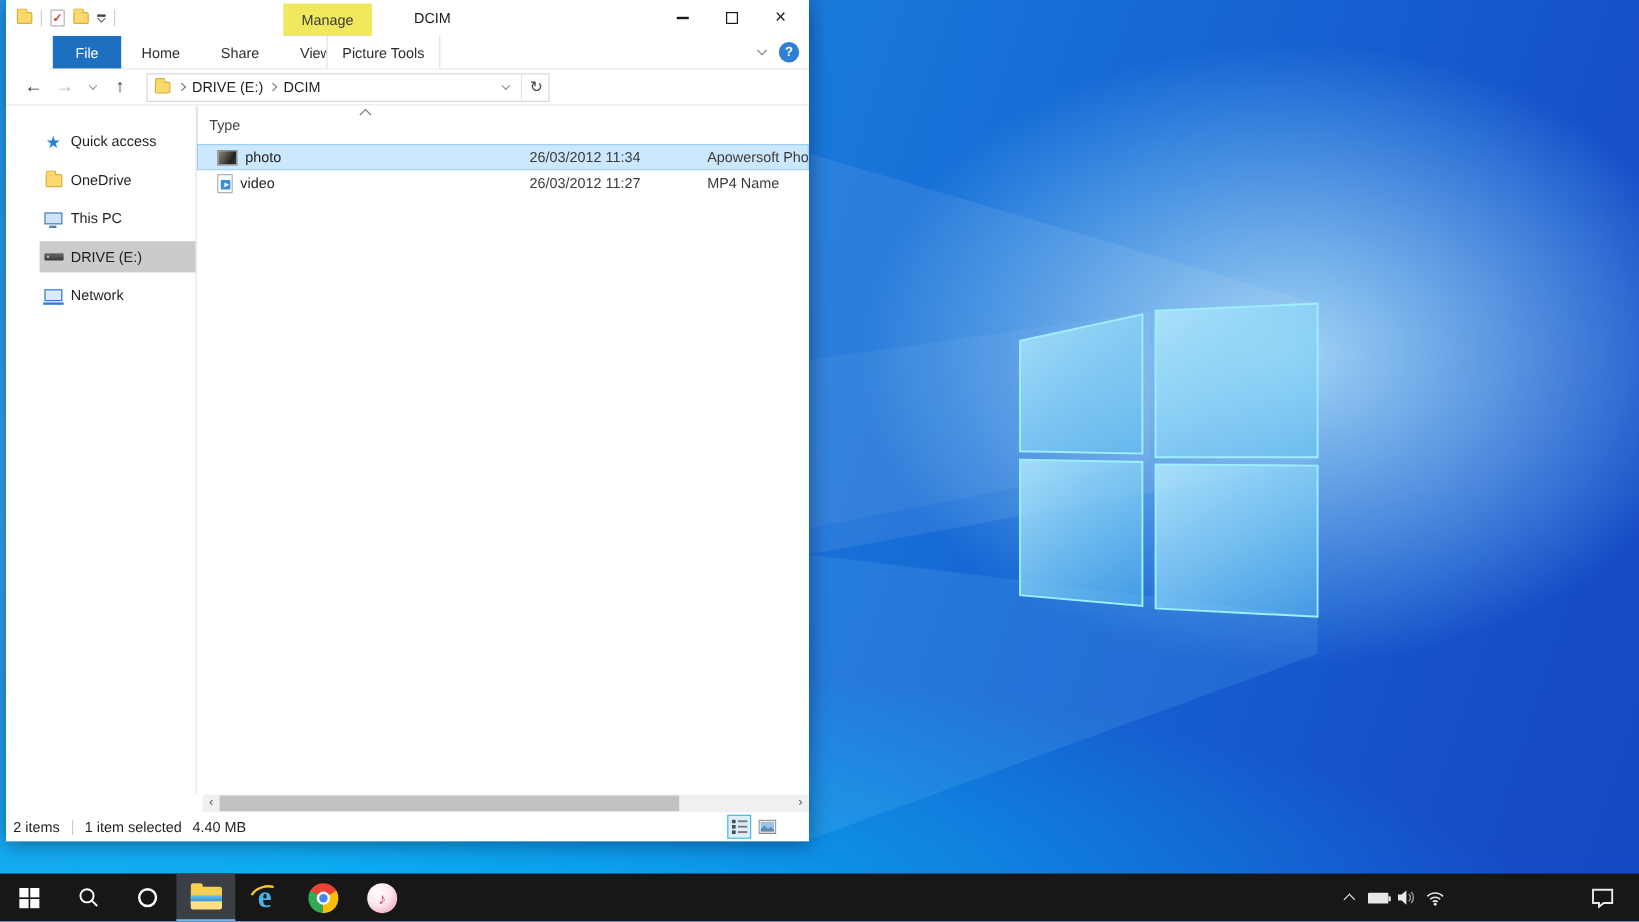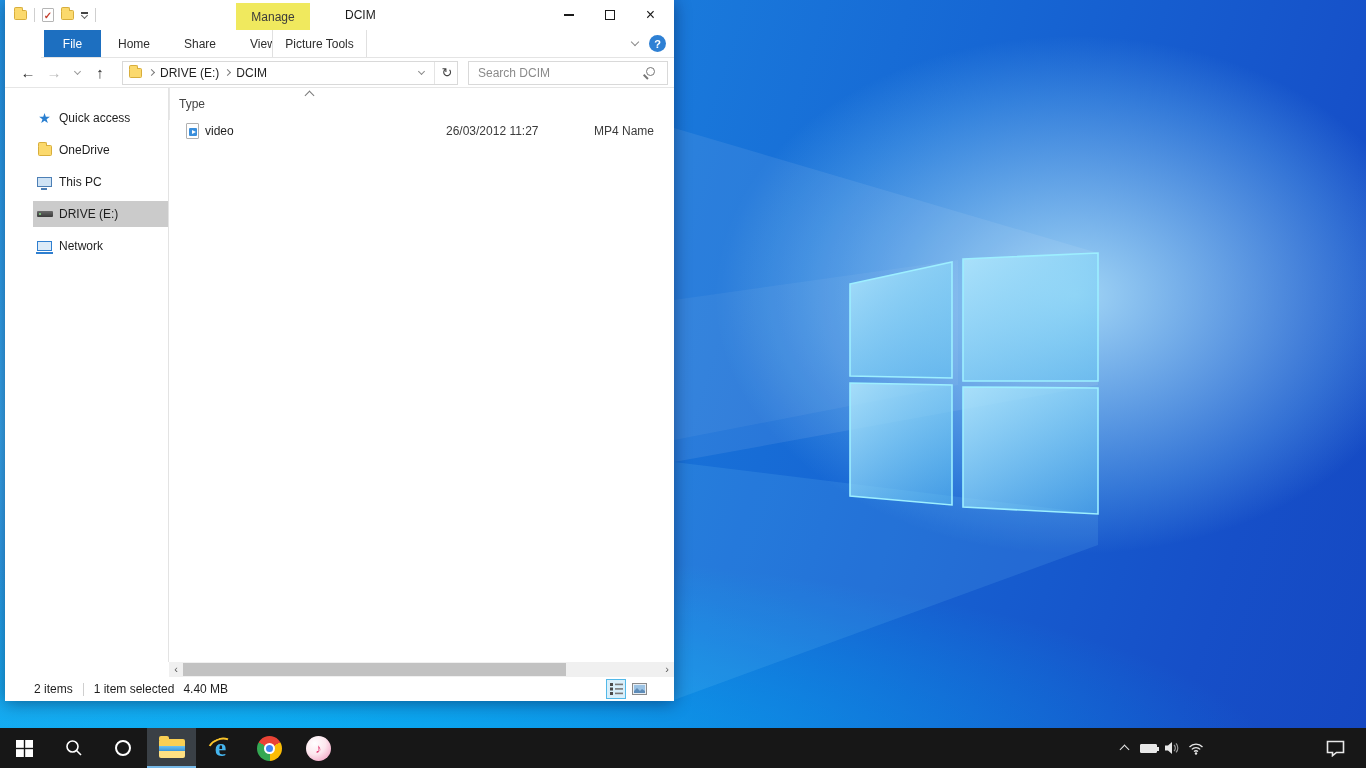--- a/index.html
+++ b/index.html
@@ -97,21 +97,21 @@
   .ic-video { width:13px; height:16px; background:#fff; border:1px solid #b0b0b0; border-radius:1px; position:relative; }
   .ic-video::after { content:""; position:absolute; left:1.5px; bottom:2px; width:8px; height:8px; background:#3a8edb; border-radius:1px; }
   .ic-video::before { content:""; position:absolute; left:4.5px; bottom:4px; width:0; height:0; z-index:1;
     border-top:2.5px solid transparent; border-bottom:2.5px solid transparent; border-left:4px solid #fff; }
 
   .hscroll { position:absolute; left:164px; top:662px; width:505px; height:15px; background:#f0f0f0; }
   .sarrow { position:absolute; top:0; width:14px; height:15px; color:#5a5a5a; font-size:11px; line-height:14px; text-align:center; }
   .sarrow.left { left:0; } .sarrow.rightA { right:0; }
   .sthumb { position:absolute; left:14px; top:1px; width:383px; height:13px; background:#c2c2c2; }
 
-  .statusbar { position:absolute; left:0; top:677px; width:669px; height:24px; display:flex; align-items:center; padding-left:29px; background:#fff; }
+  .statusbar { position:absolute; left:0; top:677px; width:669px; height:24px; display:flex; align-items:center; padding-left:6px; background:#fff; }
   .st-div { width:1px; height:13px; background:#cfcfcf; margin:0 10px; }
   .st-size { margin-left:9px; }
   .viewbtns { position:absolute; right:25px; top:2px; display:flex; gap:3px; }
   .vb { width:20px; height:20px; display:flex; align-items:center; justify-content:center; border:1px solid transparent; }
   .vb.active { background:#d9effa; border-color:#52b8e8; }
 
   
   .taskbar { position:absolute; left:0; bottom:0; width:1366px; height:40px; background:#171717; display:flex; }
   .tbtn { width:49px; height:40px; display:flex; align-items:center; justify-content:center; position:relative; }
   .tbtn.active { background:#3a4046; }
@@ -217,24 +217,20 @@
         <span class="chev right tiny" style="margin-left:7px; border-color:#7a7a7a;"></span>
         <span class="crumb">DRIVE (E:)</span>
         <span class="chev right tiny" style="border-color:#7a7a7a;"></span>
         <span class="crumb">DCIM</span>
         <div class="addr-right">
           <span class="chev down tiny" style="border-color:#8a8a8a; margin-right:8px;"></span>
           <span class="addr-div"></span>
           <span class="refresh">↻</span>
         </div>
       </div>
-      <div class="searchbox">
-        <span>Search DCIM</span>
-        <span class="mag"></span>
-      </div>
     </div>
 
     <div class="main">
       <div class="sidebar">
         <div class="side-item">
           <span class="sic">
               <span class="ic-star">★</span>
             </span>
           <span class="slabel">Quick access</span>
         </div>
@@ -264,20 +260,28 @@
           <span class="slabel">Network</span>
         </div>
       </div>
 
       <div class="filepane">
         <div class="list-header">
           <div class="hc hc-type">Type</div>
           <span class="sort-caret"></span>
         </div>
 
+        <div class="frow selected">
+          <div class="cell-name">
+            <span class="ic-photo"></span>
+            <span>photo</span>
+          </div>
+          <div class="cell-date">26/03/2012 11:34</div>
+          <div class="cell-type">Apowersoft Pho</div>
+        </div>
         <div class="frow">
           <div class="cell-name">
             <span class="ic-video"></span>
             <span>video</span>
           </div>
           <div class="cell-date">26/03/2012 11:27</div>
           <div class="cell-type">MP4 Name</div>
         </div>
       </div>
     </div>

